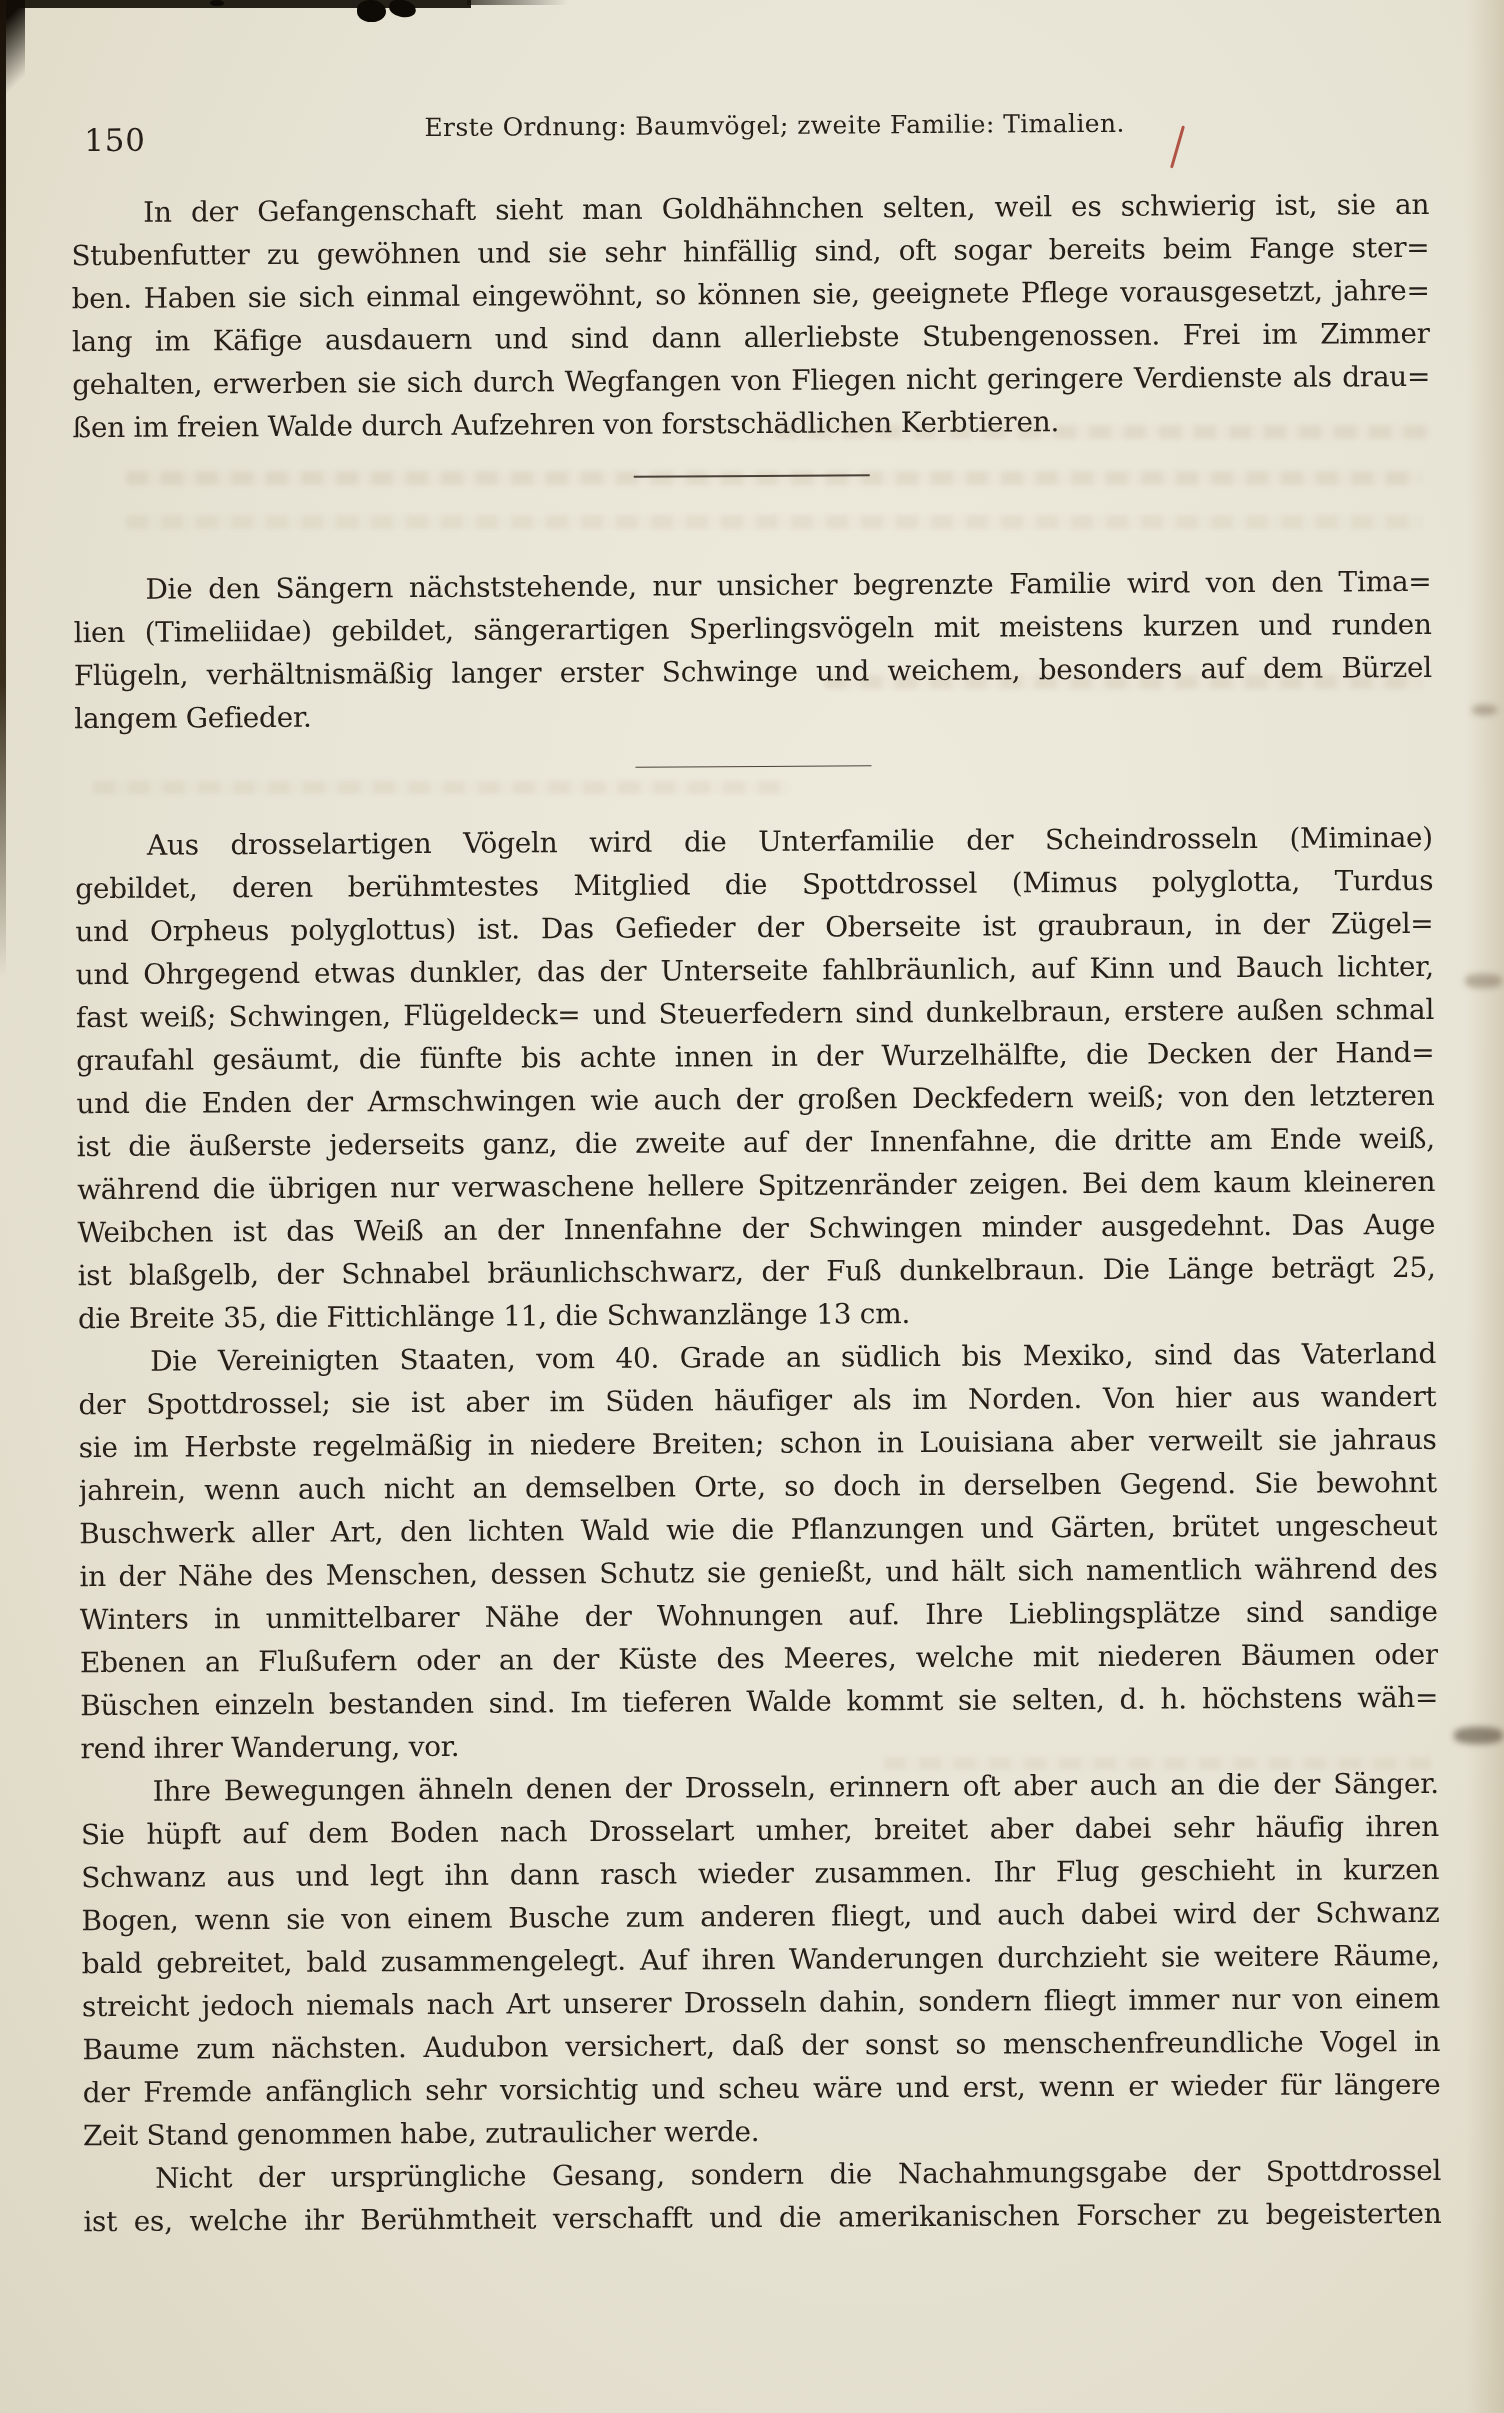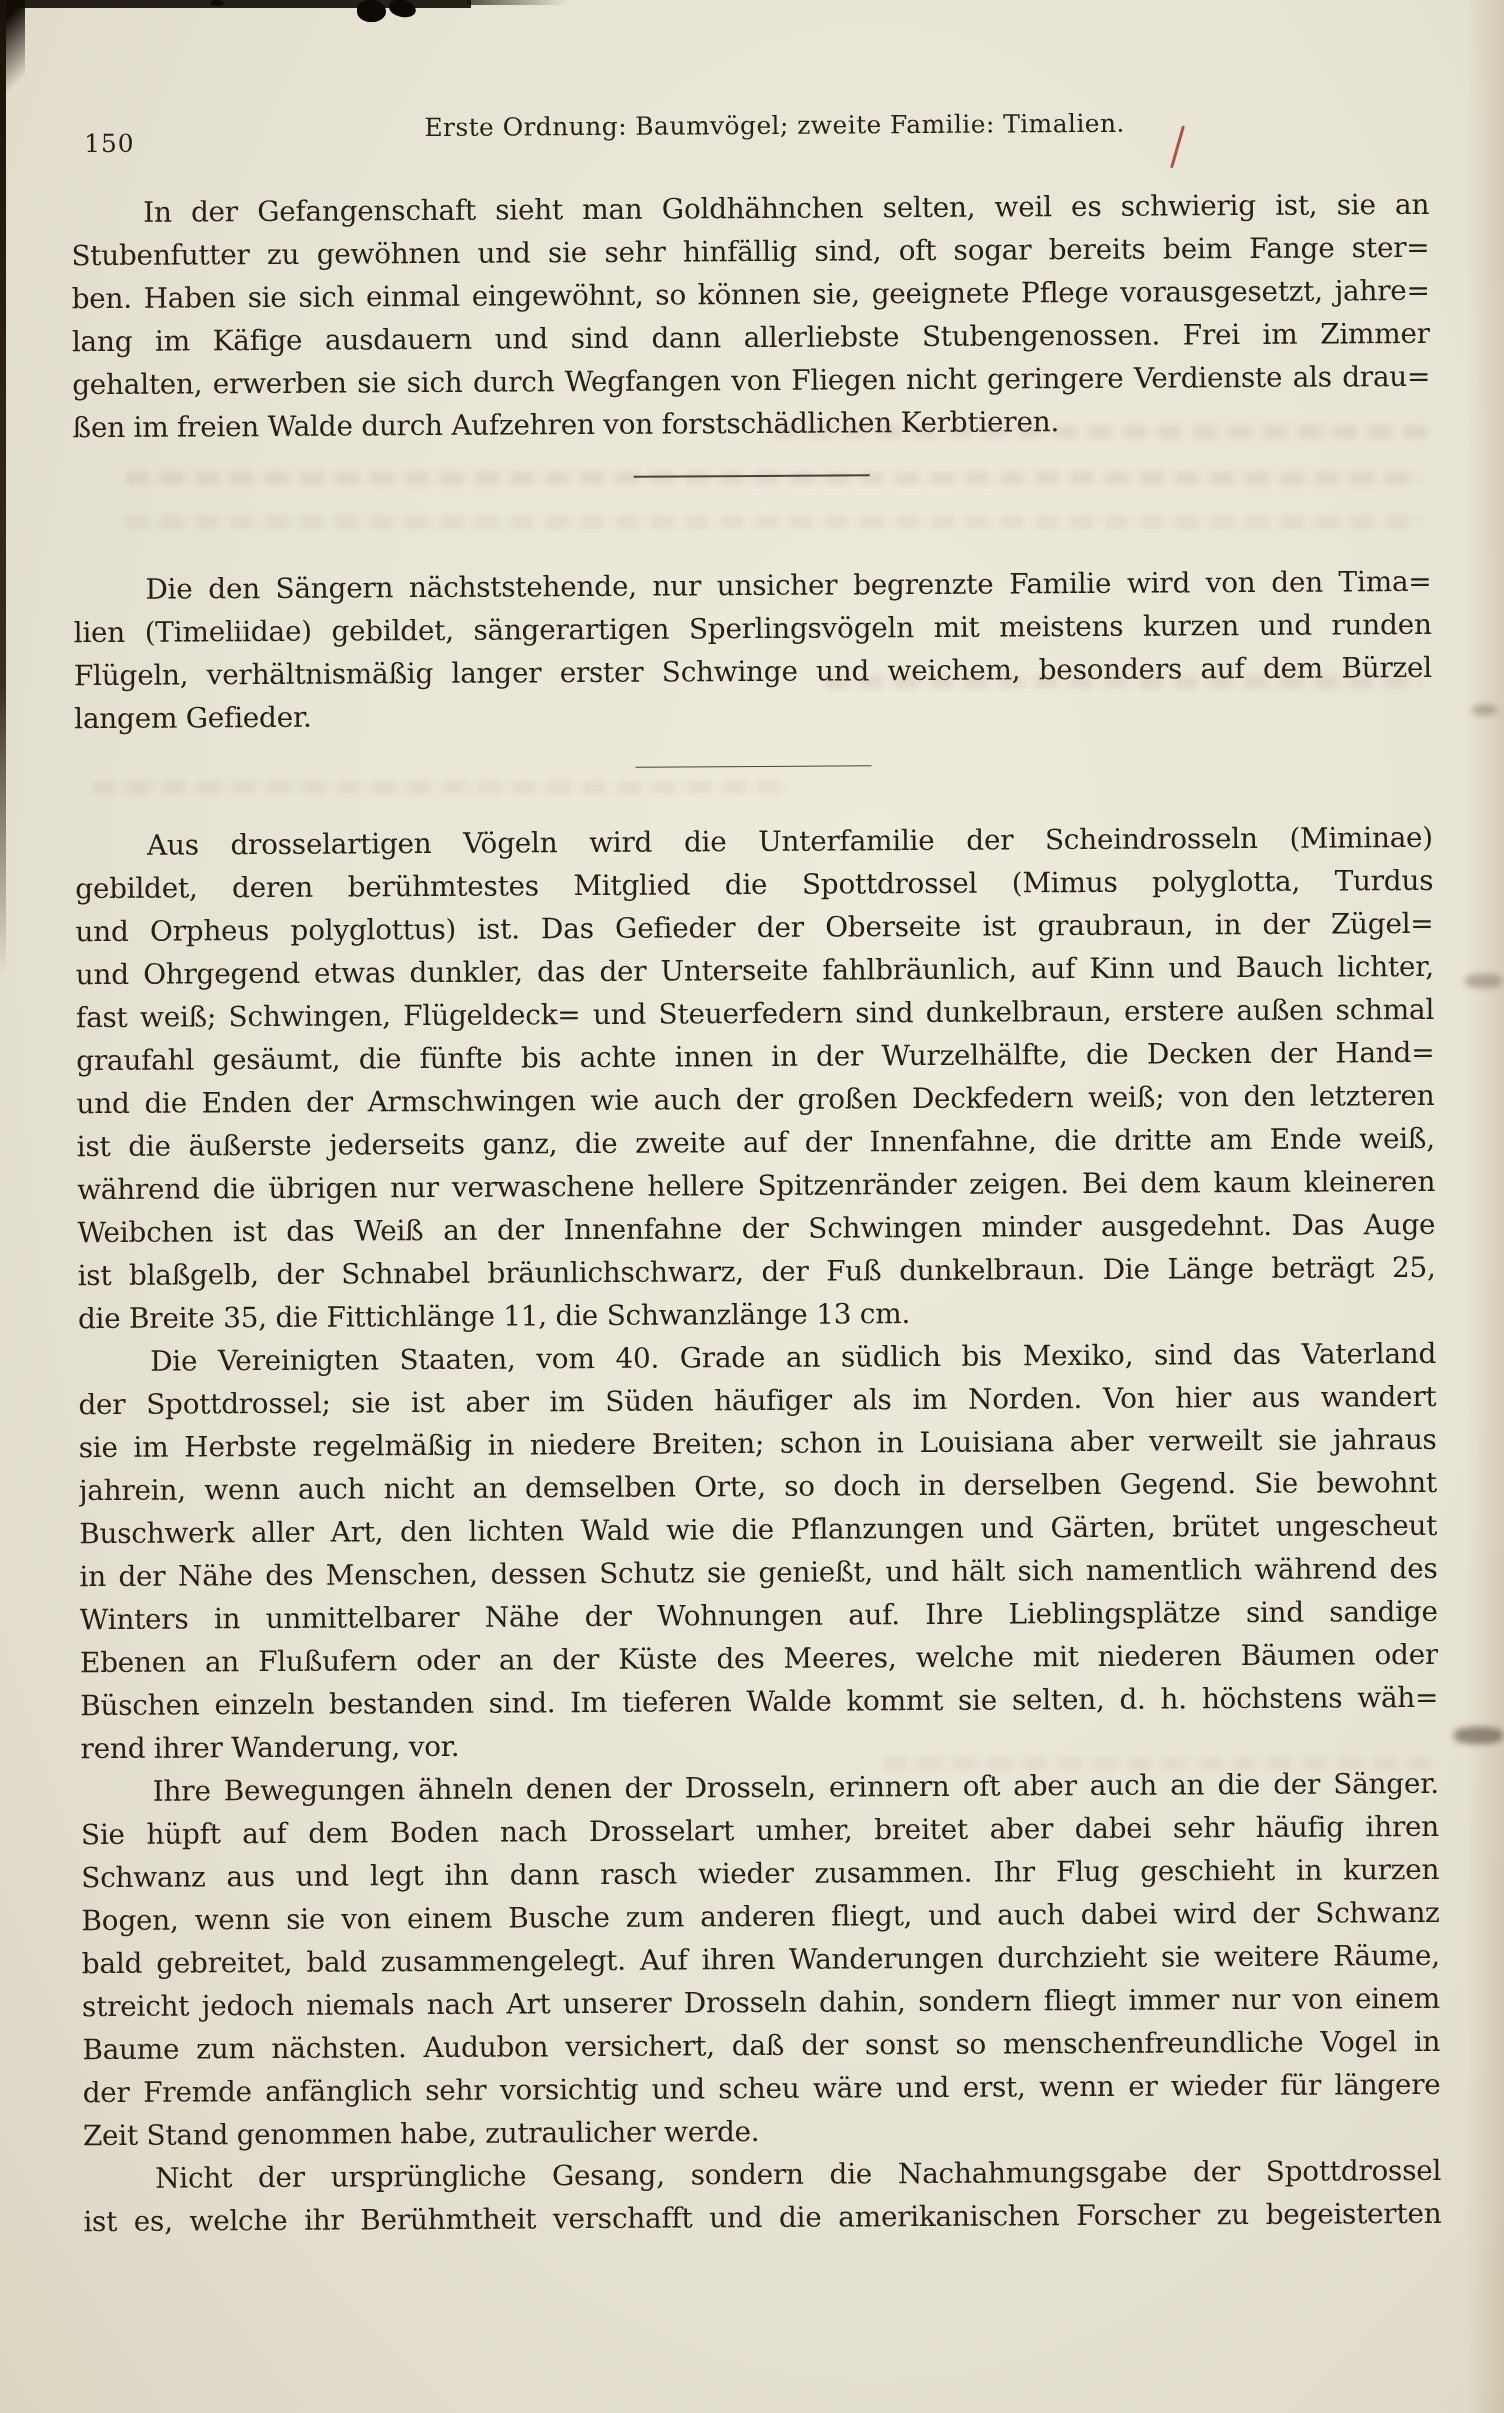--- a/index.html
+++ b/index.html
@@ -35,21 +35,21 @@
   .ghost.g3{left:126px;top:515px;width:1296px;height:13.5px;opacity:.8;}
   .ghost.g4{left:825px;top:675px;width:597px;height:13.5px;}
   .ghost.g5{left:93px;top:781px;width:698px;height:12.6px;opacity:.8;}
   .ghost.g6{left:884px;top:1757px;width:547px;height:12.6px;opacity:.7;}
   
   .content{
     position:absolute;left:77px;top:111px;width:1358px;
     transform:rotate(-0.35deg);
   }
   .header-row{position:relative;height:37px;}
-  .page-number{position:absolute;left:13.5px;top:14px;font-size:25px;letter-spacing:0.8px;}
+  .page-number{position:absolute;left:13.5px;top:7px;font-size:31px;letter-spacing:0.8px;}
   .running-header{
     text-align:center;font-size:25px;letter-spacing:0.4px;
     padding-left:50px;
   }
   .tline{
     height:43px;line-height:43px;font-size:28px;letter-spacing:-0.3px;
     text-align:justify;text-align-last:justify;
     overflow:hidden;white-space:normal;
   }
   .tline.lastline{text-align-last:left;}

